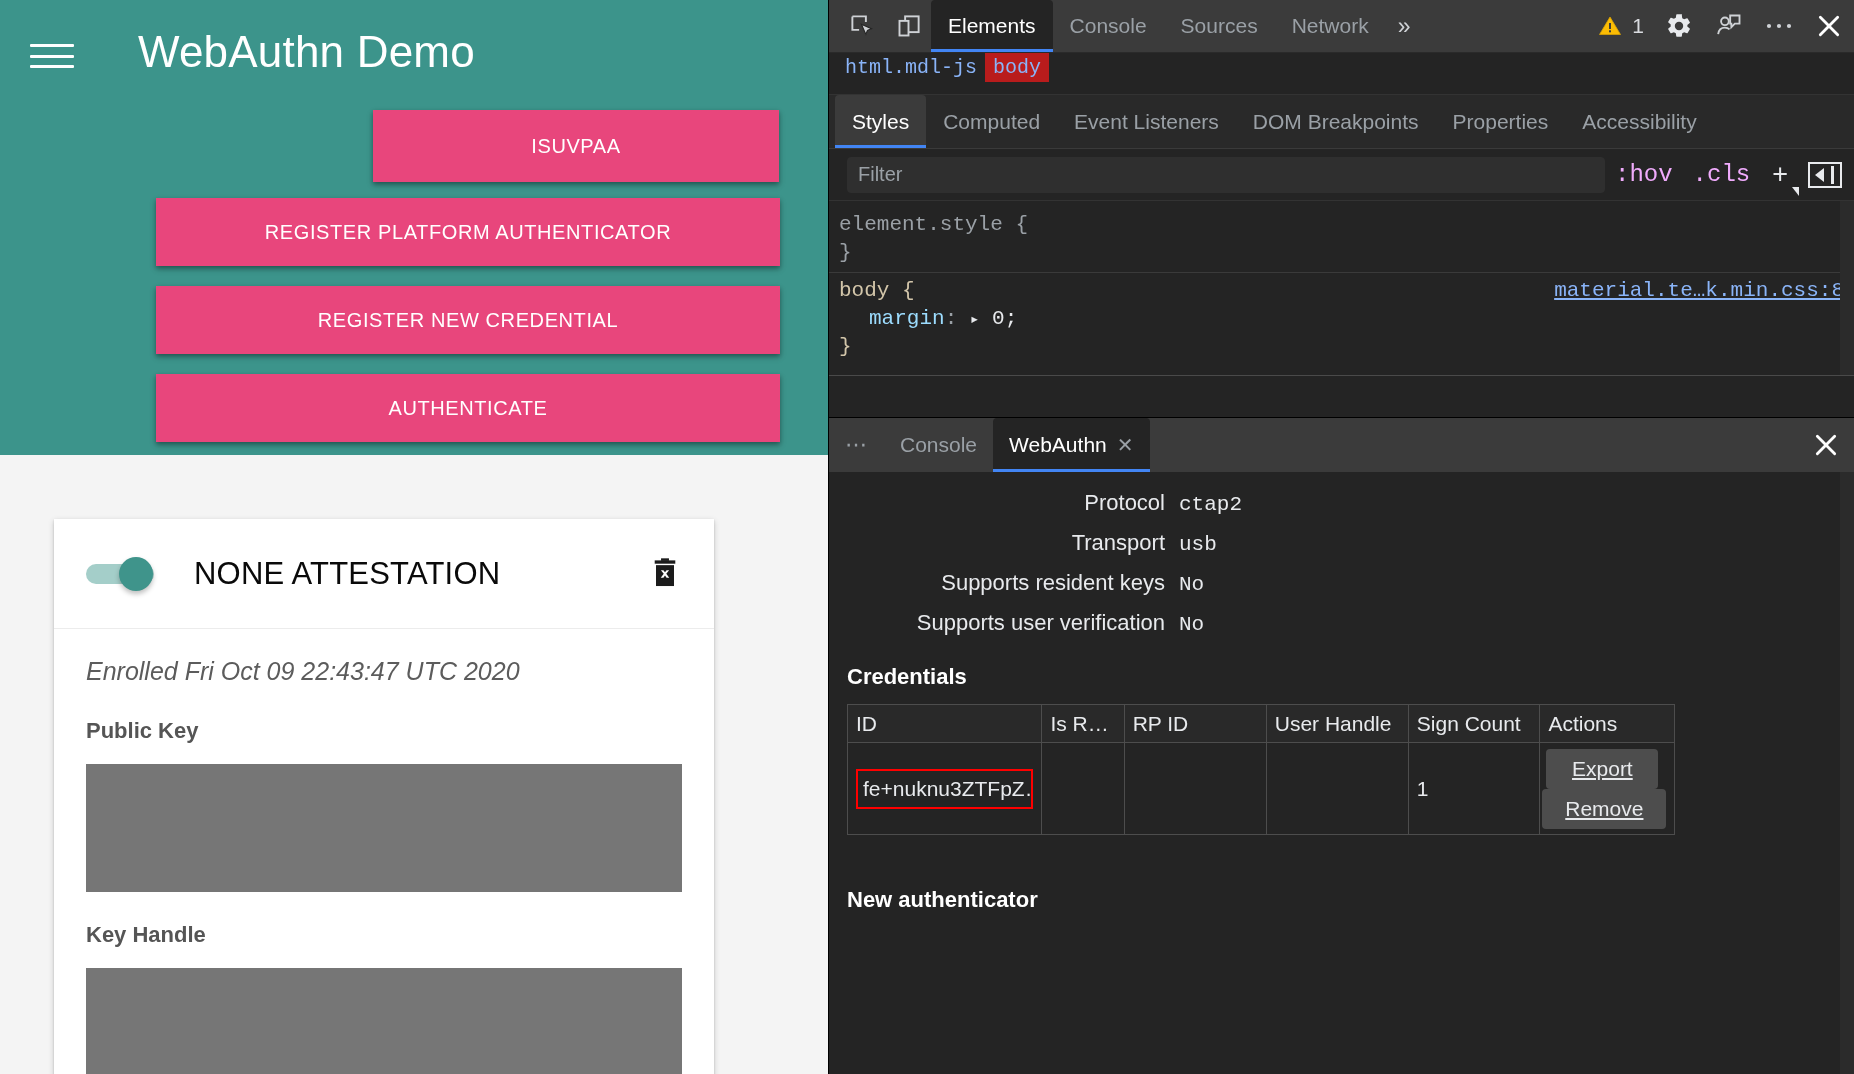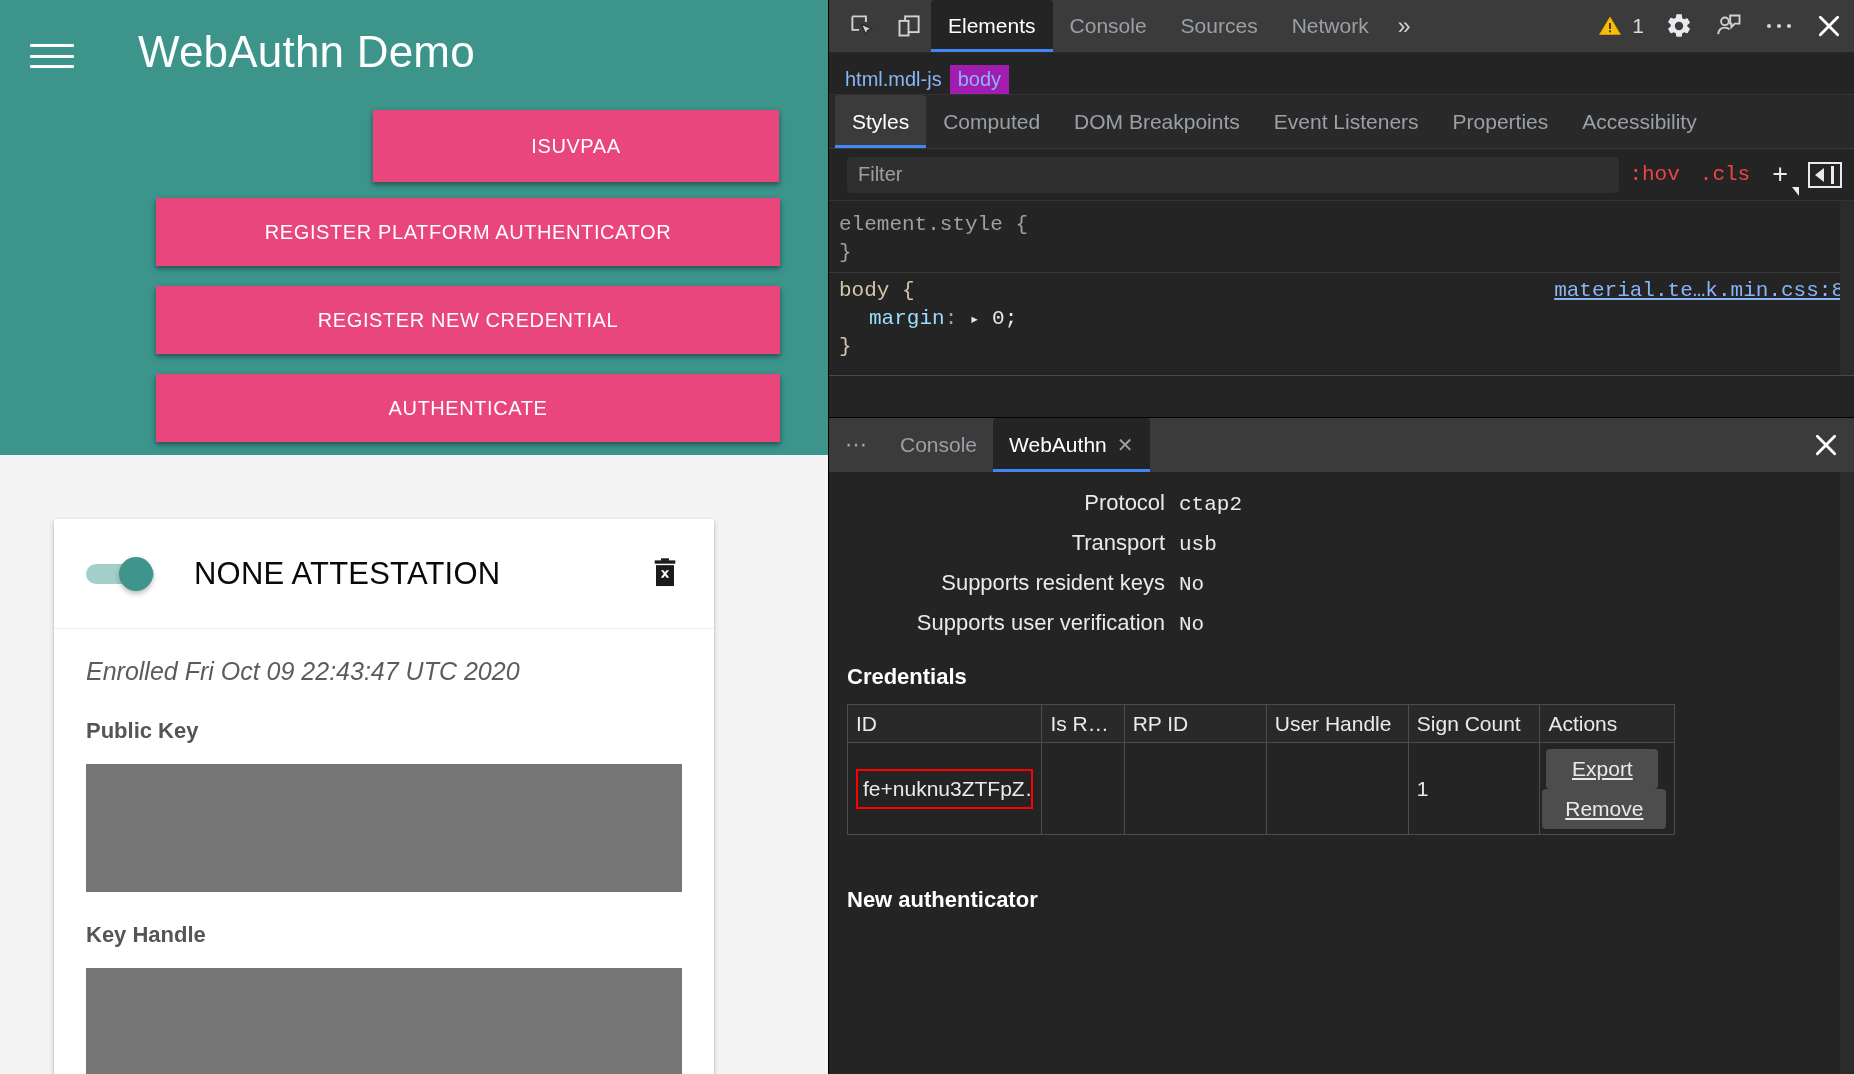--- a/index.html
+++ b/index.html
@@ -184,28 +184,29 @@
   .tb-spacer { flex: 1 1 auto; }
   .chev2 { display:flex; align-items:center; padding: 0 12px; font-size: 23px; color:#cfd2d6; cursor:pointer; }
   .warn-group { display: flex; align-items: center; gap: 9px; padding: 0 10px; cursor: pointer;}
   .warn-count { font-size: 21px; color: #dadce0; }
   .tb-right { width: 50px; display:flex; align-items:center; justify-content:center; cursor:pointer; }
 
   
   .dt-breadcrumb {
     height: 42px;
     background: #242424;
-    display: flex; align-items: flex-end;
+    display: flex; align-items: flex-start;
     padding-left: 8px;
     font-size: 20px;
     border-bottom: 1px solid #333;
     position: relative;
+    font-family: Liberation Mono, monospace;
   }
   .crumb { padding: 3px 8px; color: #8ab4f8; cursor: pointer; white-space: nowrap; }
-  .crumb.sel { background: #a21caf; color: #8ab4f8; }
+  .crumb.sel { background: #b91c1c; color: #8ab4f8; }
 
   
   .dt-subtabs {
     height: 54px;
     background: #292929;
     display: flex; align-items: stretch;
     border-bottom: 1px solid #3a3a3a;
     padding-left: 6px;
   }
   .sub-tab {
@@ -238,22 +239,22 @@
     border-radius: 4px;
     color: #cfd2d6;
     font-size: 20px;
     font-family: "Liberation Sans", sans-serif;
     padding: 0 10px;
     outline: none;
   }
   .filter-input::placeholder { color: #9aa0a6; }
   .fbtn {
     font-family: "Liberation Mono", monospace;
-    font-size: 21px;
-    color: #ef4444;
+    font-size: 24px;
+    color: #f0abfc;
     padding: 0 10px;
     cursor: pointer;
     white-space: nowrap;
   }
   .plus-btn { position: relative; padding: 0 14px 0 12px; font-size: 27px; line-height: 1; color:#e8eaed; cursor:pointer;}
   .plus-btn .caret {
     position: absolute; right: 3px; bottom: -8px;
     width: 0; height: 0;
     border-left: 7px solid transparent;
     border-top: 9px solid #e8eaed;
@@ -530,24 +531,24 @@
     </div>
 
     <div class="dt-subtabs">
       <div class="sub-tab active">
           <span>Styles</span>
         </div>
       <div class="sub-tab">
           <span>Computed</span>
         </div>
       <div class="sub-tab">
+          <span>Event Listeners</span>
+        </div>
+      <div class="sub-tab">
           <span>DOM Breakpoints</span>
-        </div>
-      <div class="sub-tab">
-          <span>Event Listeners</span>
         </div>
       <div class="sub-tab">
           <span>Properties</span>
         </div>
       <div class="sub-tab">
           <span>Accessibility</span>
         </div>
     </div>
 
     <div class="dt-filterrow">

